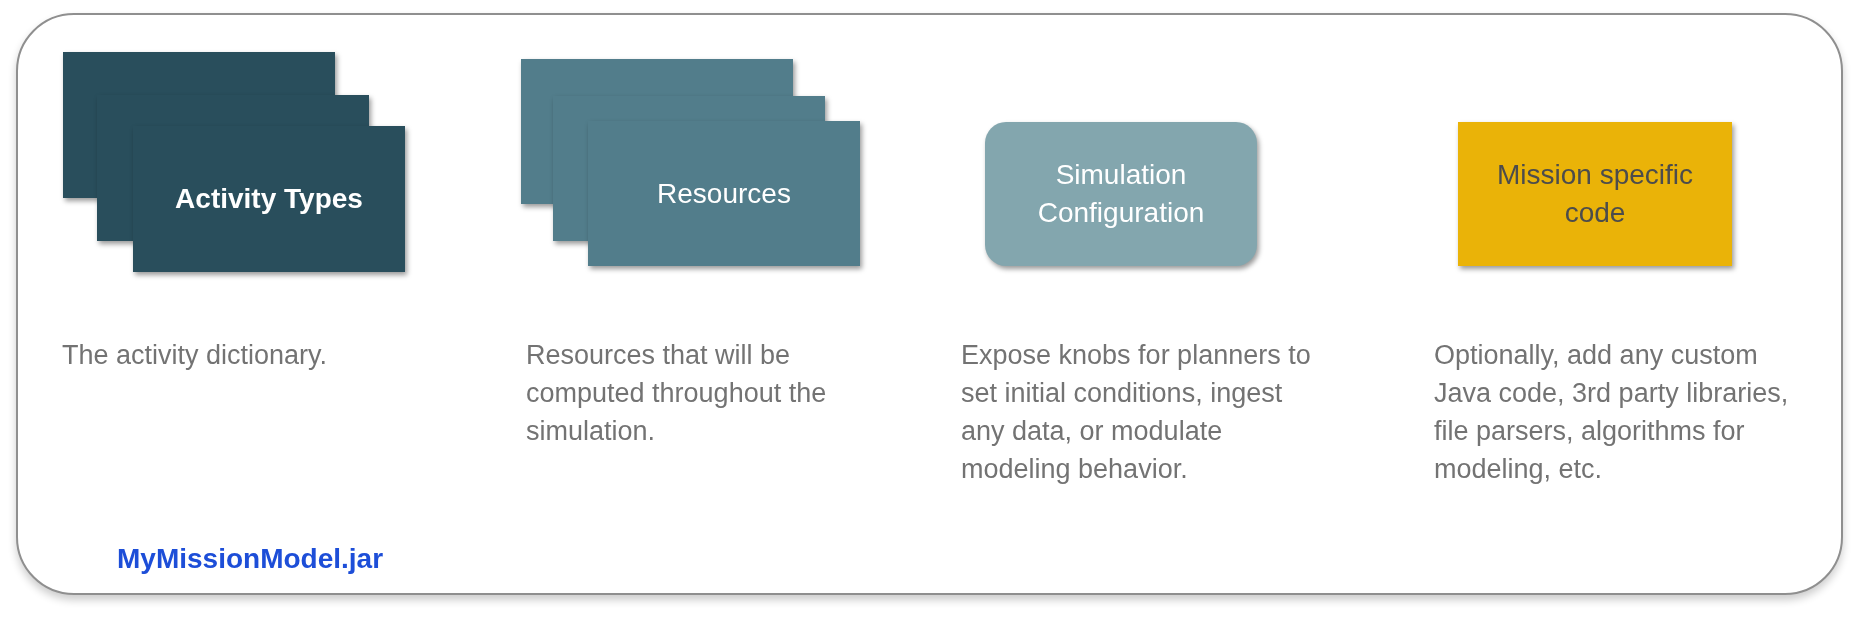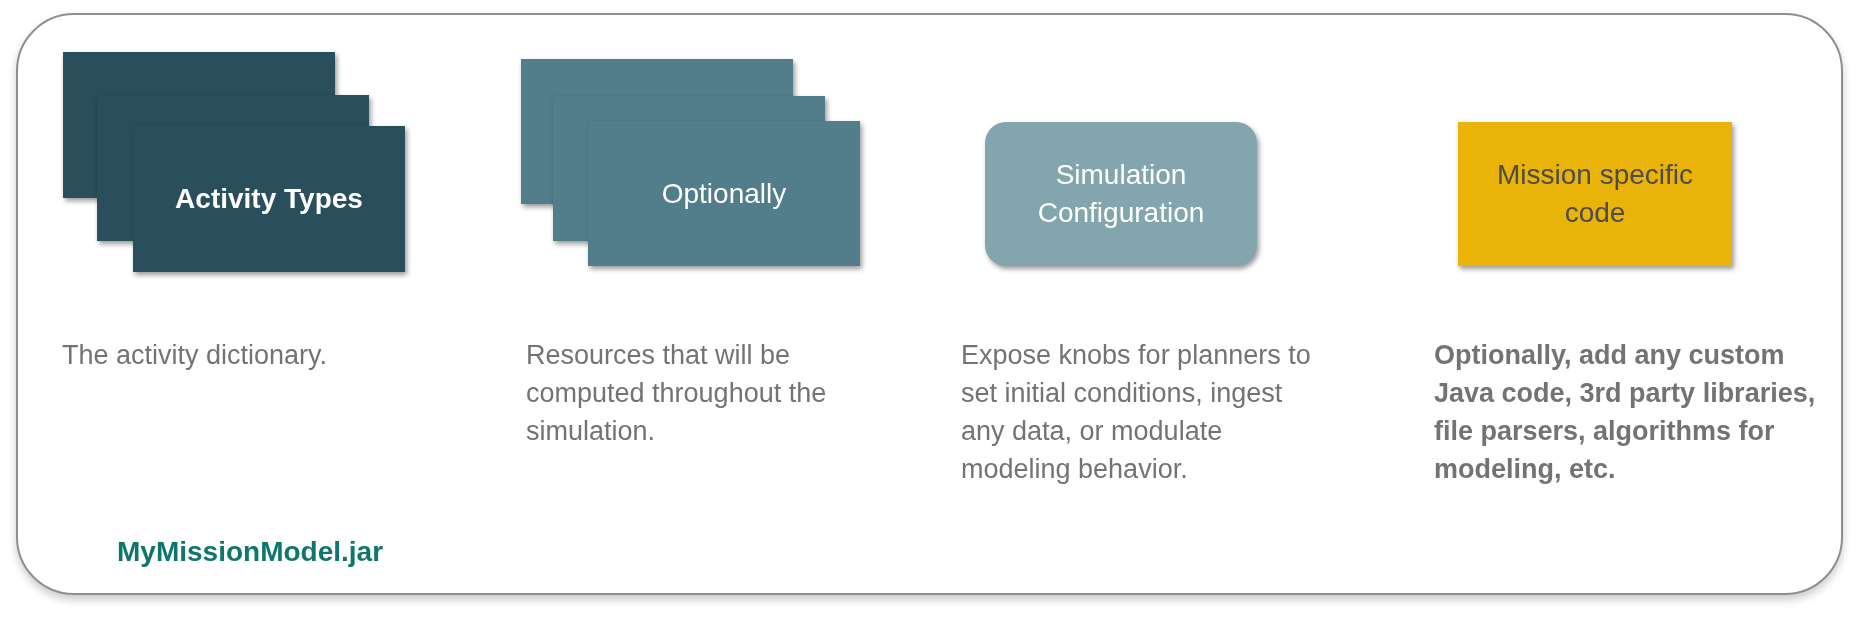--- a/index.html
+++ b/index.html
@@ -64,21 +64,21 @@
     top: 321px;
     width: 430px;
     font-size: 27px;
     line-height: 38px;
     white-space: pre-line;
     color: #737373;
   }
   .desc.d1 { left: 44px;   }
   .desc.d2 { left: 508px;  }
   .desc.d3 { left: 943px;  }
-  .desc.d4 { left: 1416px; font-weight: bold; }
+  .desc.d4 { left: 1416px; }
 
   .jar-label {
     position: absolute;
     left: 99px;
     top: 521px;
     font-size: 28px;
     font-weight: bold;
     color: #4d4d4d;
   }
 </style>
@@ -90,21 +90,21 @@
 
     <div class="card g1 b1" style="background-color: rgb(41, 78, 92);"></div>
     <div class="card g1 b2" style="background-color: rgb(41, 78, 92);"></div>
     <div class="card g1 fr front" style="background-color: rgb(41, 78, 92);">
       <span class="card-label" style="color: rgb(255, 255, 255);">Activity Types</span>
     </div>
 
     <div class="card g2 b1" style="background-color: rgb(82, 125, 139);"></div>
     <div class="card g2 b2" style="background-color: rgb(82, 125, 139);"></div>
     <div class="card g2 fr front" style="background-color: rgb(82, 125, 139);">
-      <span class="card-label" style="color: rgb(255, 255, 255);">Optionally</span>
+      <span class="card-label" style="color: rgb(255, 255, 255);">Resources</span>
     </div>
 
     <div class="card g3 fr front" style="background-color: rgb(131, 166, 174);">
       <span class="card-label" style="color: rgb(255, 255, 255);">Simulation
 Configuration</span>
     </div>
 
     <div class="card g4 fr front" style="background-color: #eab308;">
       <span class="card-label" style="color: rgb(76, 76, 76);">Mission specific
 code</span>
@@ -116,16 +116,16 @@
 simulation.</div>
     <div class="desc d3" style="color: rgb(115, 115, 115);">Expose knobs for planners to
 set initial conditions, ingest
 any data, or modulate
 modeling behavior.</div>
     <div class="desc d4" style="color: rgb(115, 115, 115);">Optionally, add any custom
 Java code, 3rd party libraries,
 file parsers, algorithms for
 modeling, etc.</div>
 
-    <div class="jar-label" style="color: #0f766e;">MyMissionModel.jar</div>
+    <div class="jar-label" style="color: #1d4ed8; margin-top: 7px;">MyMissionModel.jar</div>
 
   </div>
 </div>
 
 </body></html>

